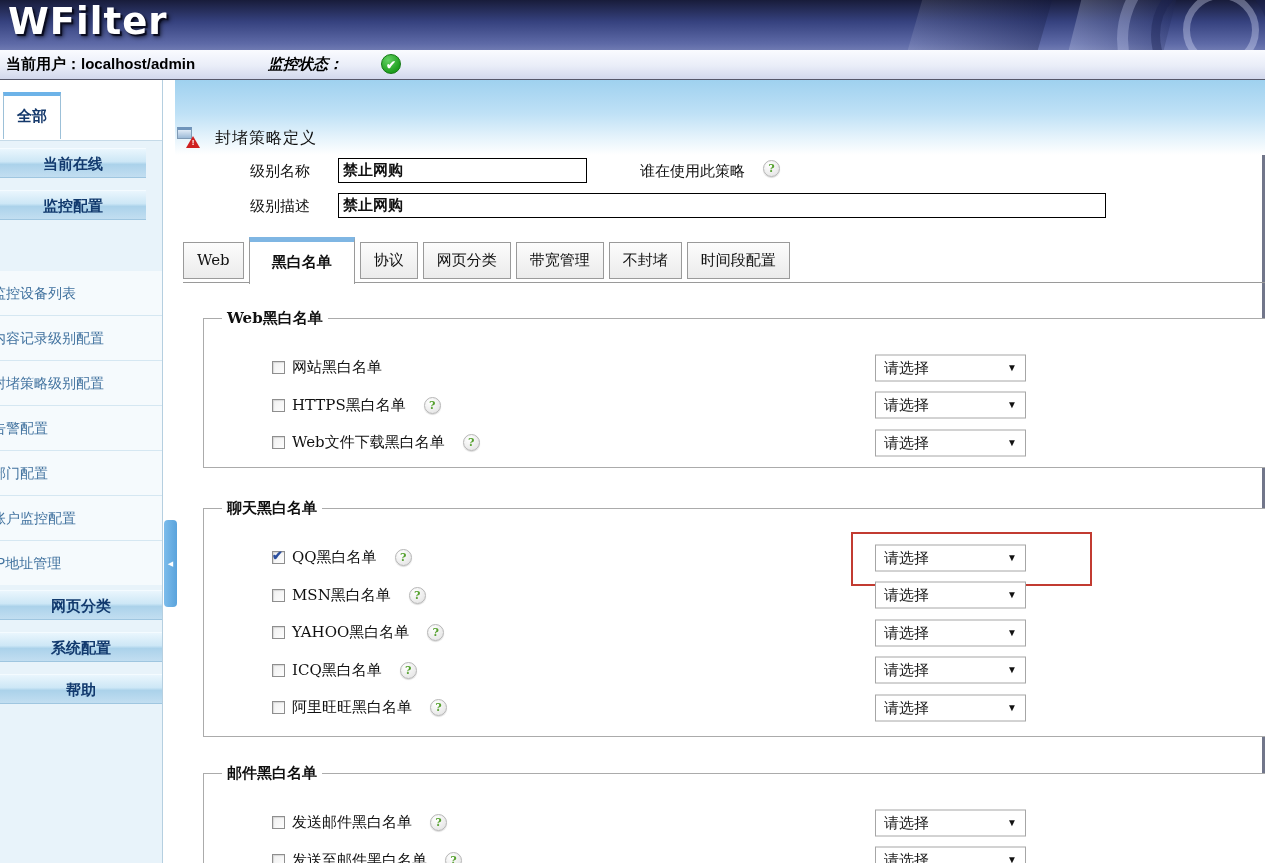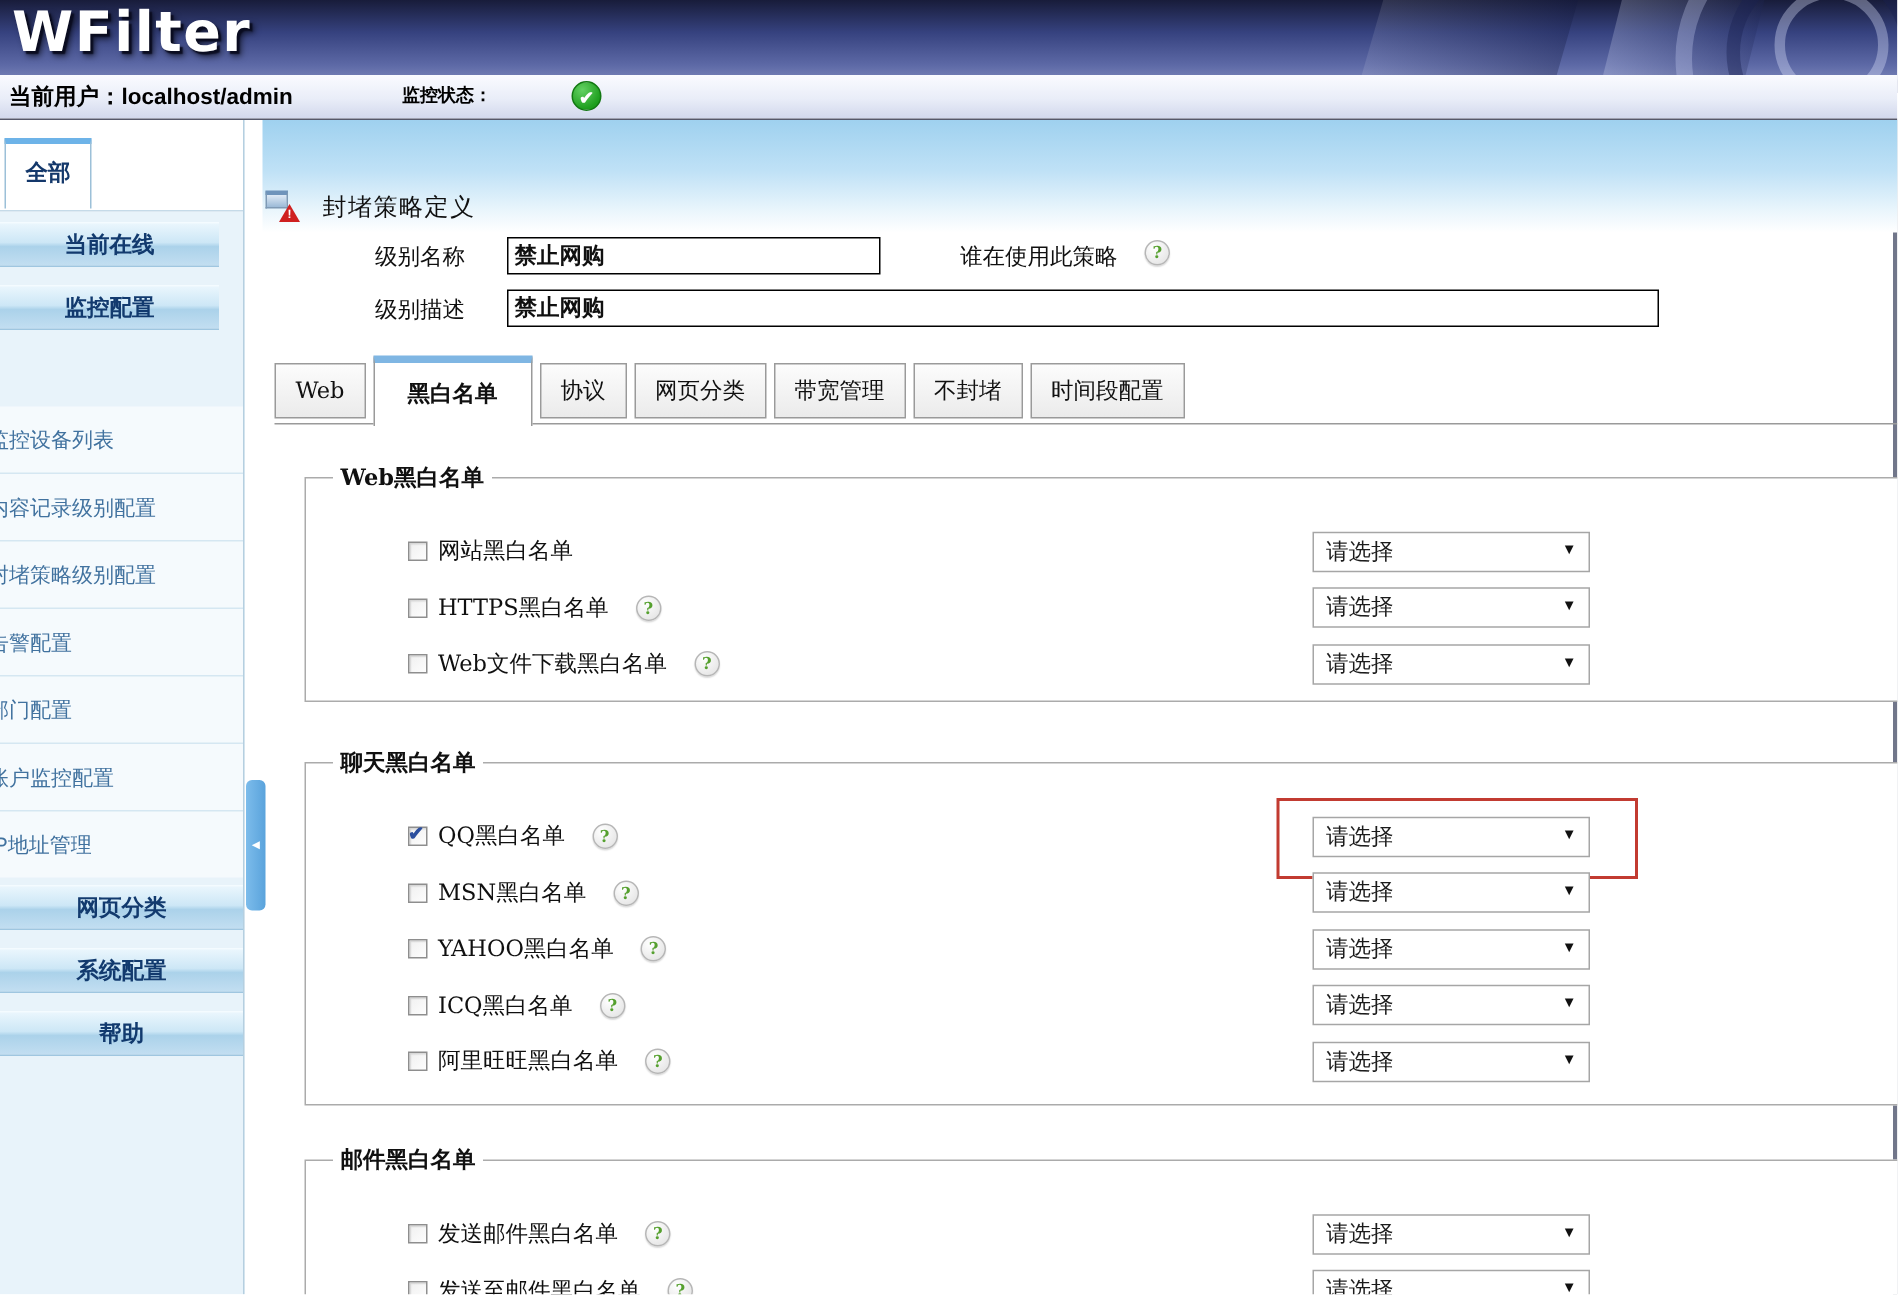--- a/index.html
+++ b/index.html
@@ -19,21 +19,21 @@
   .ring{position:absolute;border-radius:50%;}
   .ring1{right:-34px;top:-52px;width:160px;height:160px;border:11px solid rgba(214,224,255,.28);}
   .ring2{right:-12px;top:-28px;width:108px;height:108px;border:9px solid rgba(24,32,80,.40);}
   .ring3{right:6px;top:-8px;width:62px;height:62px;border:7px solid rgba(225,232,255,.35);}
 
   
   .userbar{position:absolute;left:0;top:50px;width:1265px;height:29px;
            background:linear-gradient(180deg,#fafbff 0%,#e9edf8 55%,#d2d8ec 100%);
            border-bottom:1px solid #56586a;}
   .ub-user{position:absolute;left:6px;top:5px;font-size:15px;font-weight:bold;color:#000;}
-  .ub-status{position:absolute;left:268px;top:5px;font-size:12px;font-weight:bold;color:#000;}
+  .ub-status{position:absolute;left:268px;top:5px;font-size:15px;font-weight:bold;color:#000;font-style:italic;}
   .status-chk{position:absolute;left:381px;top:4px;width:20px;height:20px;border-radius:50%;
               background:radial-gradient(circle at 35% 28%,#63d163,#1d9e1d 72%);
               border:1px solid #127812;color:#fff;font-size:12px;font-weight:bold;
               text-align:center;line-height:20px;box-sizing:border-box;}
 
   
   .sidebar{position:absolute;left:0;top:80px;width:163px;height:783px;background:#e8f3fa;
            border-right:1px solid #b5cfe0;overflow:hidden;box-sizing:border-box;}
   .side-tabrow{position:absolute;left:0;top:0;width:163px;height:60px;background:#fff;
                border-bottom:1px solid #c5dae8;}
@@ -99,21 +99,21 @@
   .fs:nth-of-type(3){height:150px;}
   .legend{position:absolute;left:18px;top:-10px;background:#fff;padding:0 5px;
           font-family:"DejaVu Serif",serif;font-size:15px;font-weight:bold;color:#101010;}
   .row{position:relative;height:37.5px;display:flex;align-items:center;padding-left:68px;box-sizing:border-box;}
   .cb{width:13px;height:13px;box-sizing:border-box;border:1px solid #8e8e8e;margin-right:7px;
       background:linear-gradient(135deg,#f0f0f0,#fdfdfd);box-shadow:inset 1px 1px 1px rgba(0,0,0,.12);
       position:relative;cursor:pointer;flex:0 0 13px;}
   .cb .tick{position:absolute;left:-1px;top:-4px;font-size:13px;color:#2c4f9e;font-weight:bold;}
   .cblabel{font-family:"DejaVu Serif",serif;font-size:15px;color:#101010;white-space:nowrap;}
   .row .help{margin-left:18px;}
-  .ddl{position:absolute;left:671px;top:50%;transform:translateY(-50%);width:185px;height:27px;
+  .ddl{position:absolute;left:671px;top:50%;transform:translateY(-50%);width:151px;height:27px;
        border:1px solid #a6a6a6;background:#fff;box-sizing:border-box;cursor:pointer;text-align:right;}
   .ddltext{position:absolute;left:8px;top:3px;font-family:"DejaVu Serif",serif;font-size:15px;color:#1c1c1c;}
   .ddlarrow{position:absolute;right:8px;top:6px;font-size:10px;color:#111;}
   .redbox{position:absolute;left:647px;top:-7px;width:237px;height:50px;
           border:2px solid #c23b31;pointer-events:none;}
 </style>
 </head>
 <body>
 
 <div class="screen">

